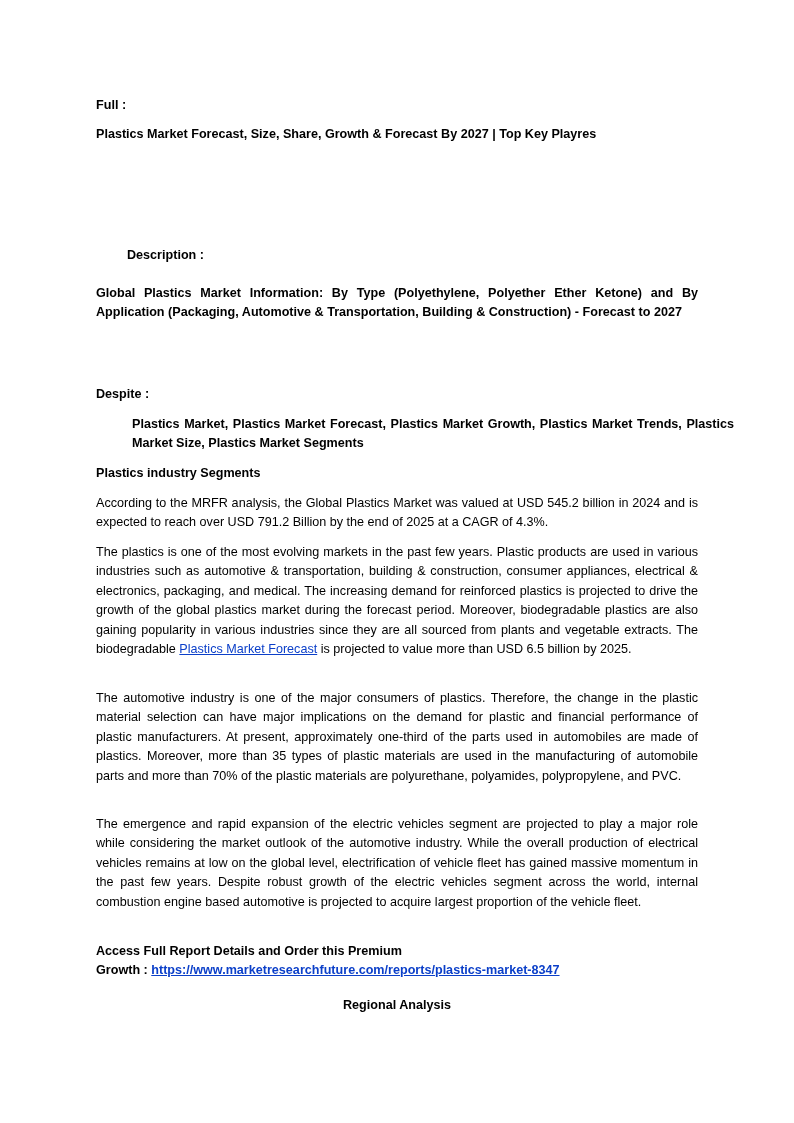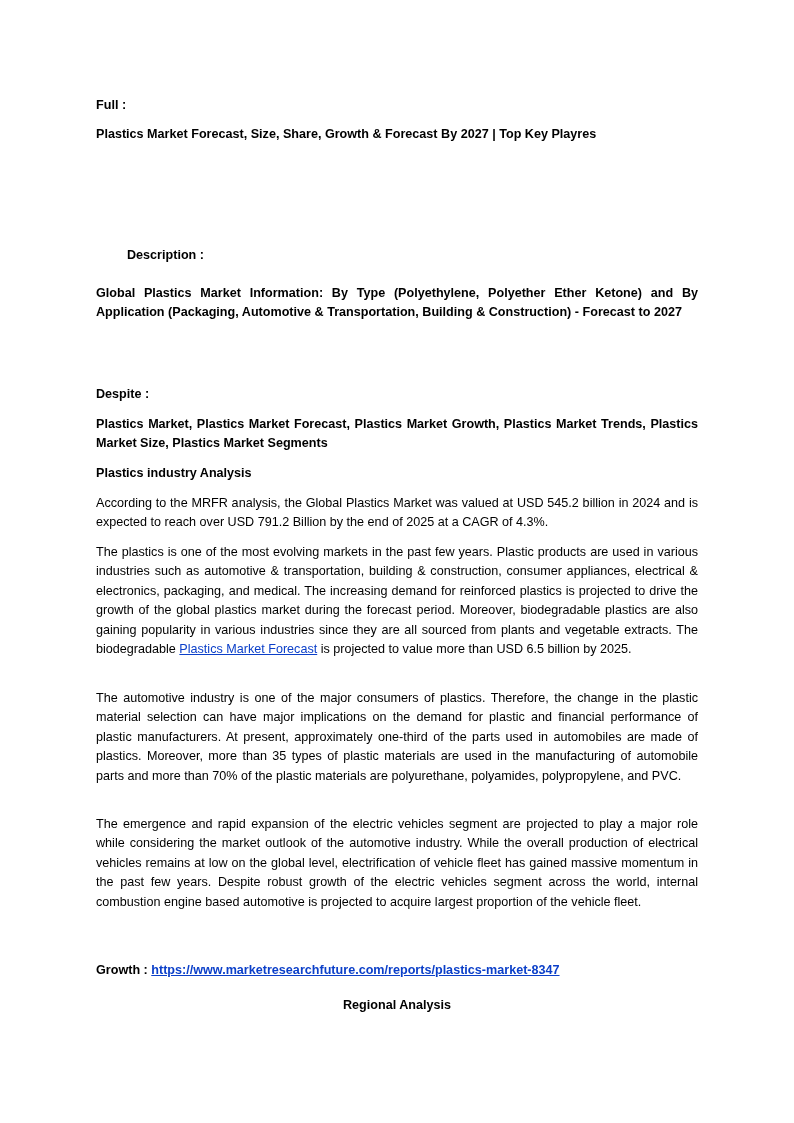--- a/index.html
+++ b/index.html
@@ -45,29 +45,29 @@
 
 <div class="page">
 
   <p class="blk bold" style="top:96px;">Full :</p>
   <p class="blk bold" style="top:125px;">Plastics Market Forecast, Size, Share, Growth &amp; Forecast By 2027 | Top Key Playres</p>
 
   <p class="blk bold" style="top:246px;padding-left:31px;">Description :</p>
   <p class="blk bold just" style="top:284px;">Global Plastics Market Information: By Type (Polyethylene, Polyether Ether Ketone) and By Application (Packaging, Automotive &amp; Transportation, Building &amp; Construction) - Forecast to 2027</p>
 
   <p class="blk bold" style="top:385px;">Despite :</p>
-  <p class="blk bold just" style="top:415px;">Plastics Market, Plastics Market Forecast, Plastics Market Growth, Plastics Market Trends, Plastics Market Size, Plastics Market Segments</p>
+  <p class="blk bold just" style="top:415px;margin-left:36px;">Plastics Market, Plastics Market Forecast, Plastics Market Growth, Plastics Market Trends, Plastics Market Size, Plastics Market Segments</p>
 
-  <p class="blk bold" style="top:464px;">Plastics  industry Analysis</p>
+  <p class="blk bold" style="top:464px;">Plastics  industry Segments</p>
 
   <p class="blk just" style="top:494px;">According to the MRFR analysis, the Global Plastics Market was valued at USD 545.2 billion in 2024 and is expected to reach over USD 791.2 Billion by the end of 2025 at a CAGR of 4.3%.</p>
 
   <p class="blk just" style="top:543px;"><span>The plastics is one of the most evolving markets in the past few years. Plastic products are used in various industries such as automotive &amp; transportation, building &amp; construction, consumer appliances, electrical &amp; electronics, packaging, and medical. The increasing demand for reinforced plastics is projected to drive the growth of the global plastics market during the forecast period. Moreover, biodegradable plastics are also gaining popularity in various industries since they are all sourced from plants and vegetable extracts. The biodegradable </span><a class="link" href="#">Plastics Market Forecast</a><span> is projected to value more than USD 6.5 billion by 2025.</span></p>
 
   <p class="blk just" style="top:689px;">The automotive industry is one of the major consumers of plastics. Therefore, the change in the plastic material selection can have major implications on the demand for plastic and financial performance of plastic manufacturers. At present, approximately one-third of the parts used in automobiles are made of plastics. Moreover, more than 35 types of plastic materials are used in the manufacturing of automobile parts and more than 70% of the plastic materials are polyurethane, polyamides, polypropylene, and PVC.</p>
 
   <p class="blk just" style="top:815px;">The emergence and rapid expansion of the electric vehicles segment are projected to play a major role while considering the market outlook of the automotive industry. While the overall production of electrical vehicles remains at low on the global level, electrification of vehicle fleet has gained massive momentum in the past few years. Despite robust growth of the electric vehicles segment across the world, internal combustion engine based automotive is projected to acquire largest proportion of the vehicle fleet.</p>
 
-  <p class="blk bold" style="top:942px;"><br><span style="white-space:pre;">Growth : </span><a class="link" href="#">https://www.marketresearchfuture.com/reports/plastics-market-8347</a></p>
+  <p class="blk bold" style="top:942px;"><span>Access Full Report Details and Order this Premium</span><br><span style="white-space:pre;">Growth : </span><a class="link" href="#">https://www.marketresearchfuture.com/reports/plastics-market-8347</a></p>
 
   <p class="blk bold" style="top:996px;text-align:center;">Regional Analysis</p>
 
 </div>
 
 </body></html>

